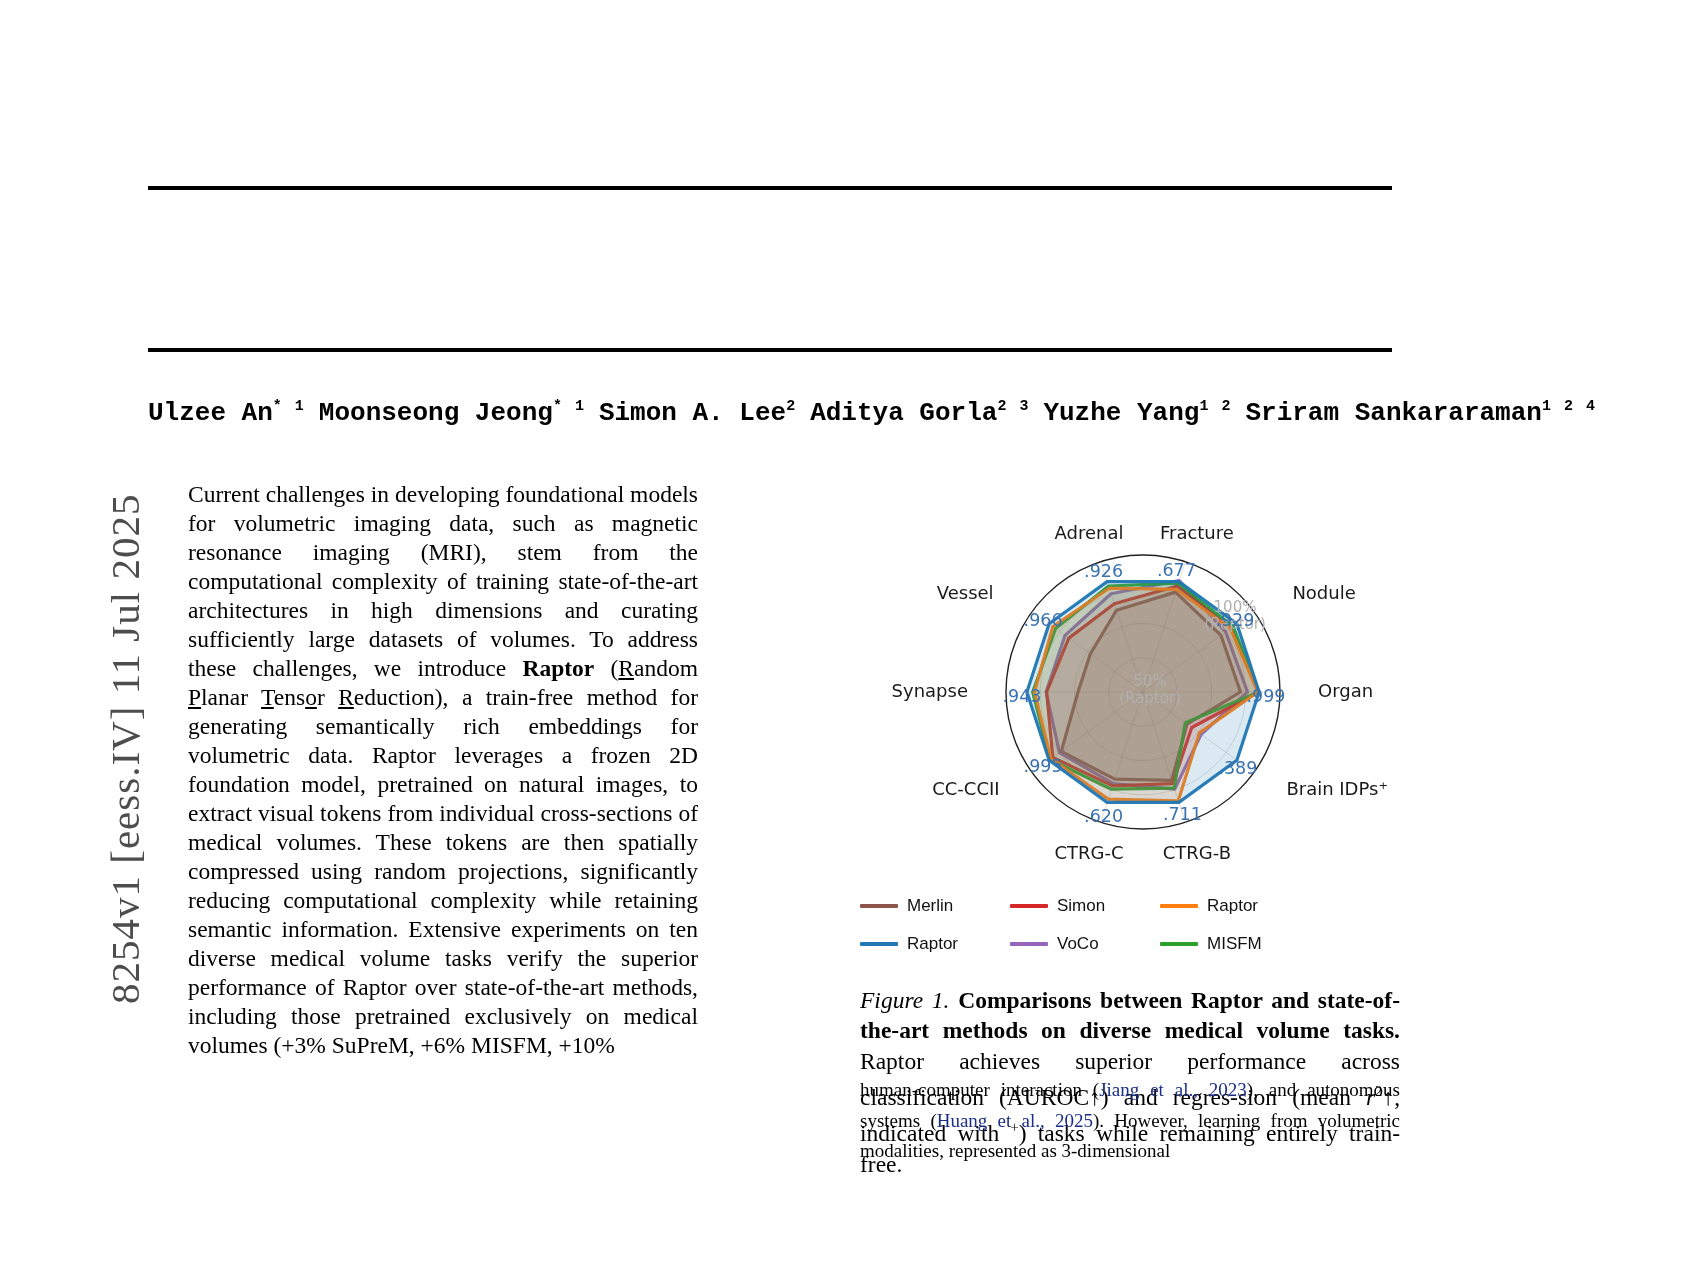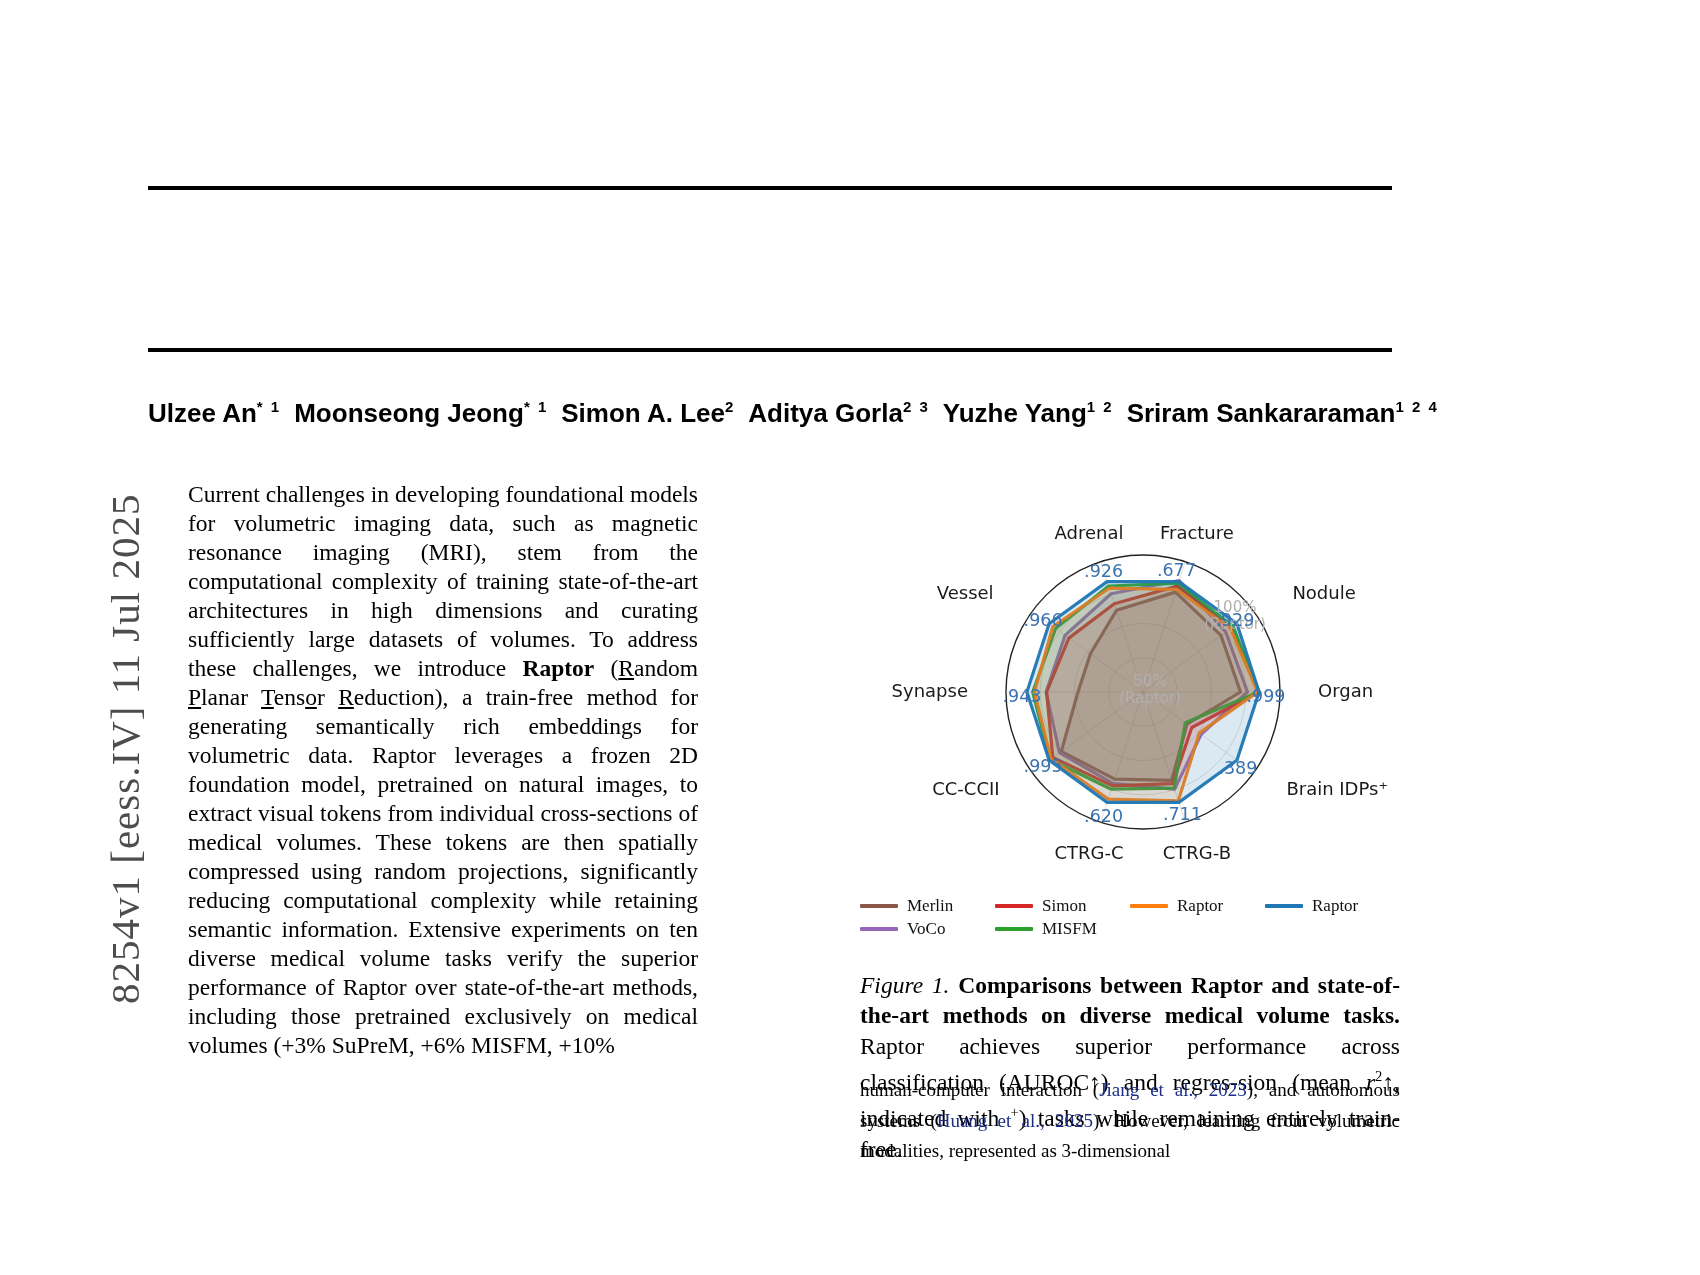--- a/index.html
+++ b/index.html
@@ -46,21 +46,21 @@
     font-weight:bold;
     font-size:36px;
     line-height:46px;
     letter-spacing:-0.2px;
   }
 
   #author-line{
     position:absolute;
     left:148px; top:398px; width:1244px;
     text-align:center;
-    font-family:Liberation Sans, sans-serif;
+    font-family:Liberation Mono, monospace;
     font-weight:bold;
     font-size:26px;
     white-space:nowrap;
   }
   #author-line .au{ margin-right:13px; }
   #author-line sup{ font-size:15px; font-weight:bold; vertical-align:super; letter-spacing:2px;}
 
   
   .col{ position:absolute; top:480px; width:510px; }
   #col-left{ left:188px; }
@@ -81,23 +81,24 @@
   #abstract-body b{ font-weight:bold; }
   #abstract-body u{ text-decoration:underline; }
 
   
   #figure-1{ position:absolute; left:860px; top:480px; width:540px; }
   #radar-wrap{ width:540px; height:420px; position:relative; }
   #legend{
     width:540px;
     margin-top:-6px;
     display:flex; flex-wrap:wrap;
-    font-family:Liberation Serif, serif;
+    font-family:Liberation Sans, sans-serif;
     font-size:17px;
     color:#111;
+    gap:15px;
   }
   .legend-item{
     width:135px;
     display:flex; align-items:center;
     height:23px;
   }
   .legend-swatch{
     display:inline-block;
     width:38px; height:4px;
     margin-right:9px;

